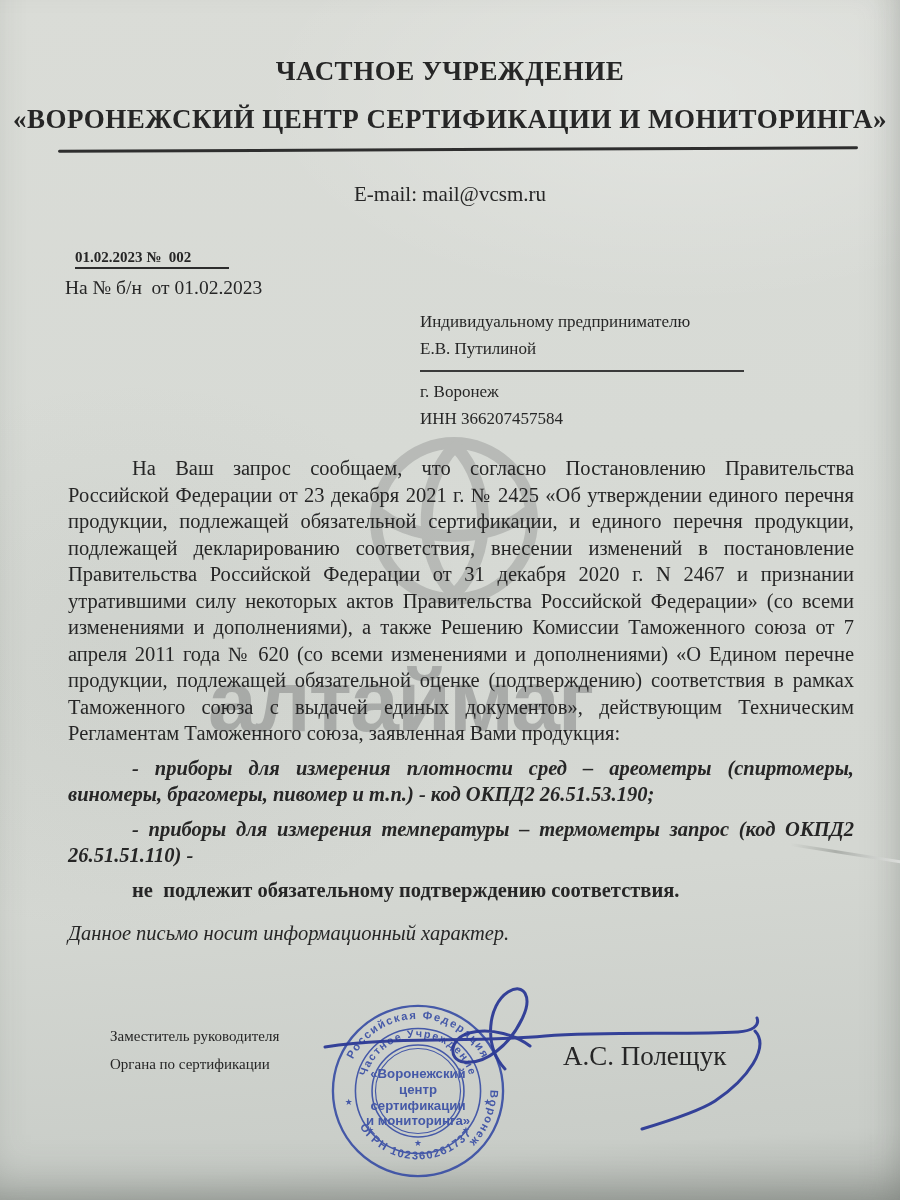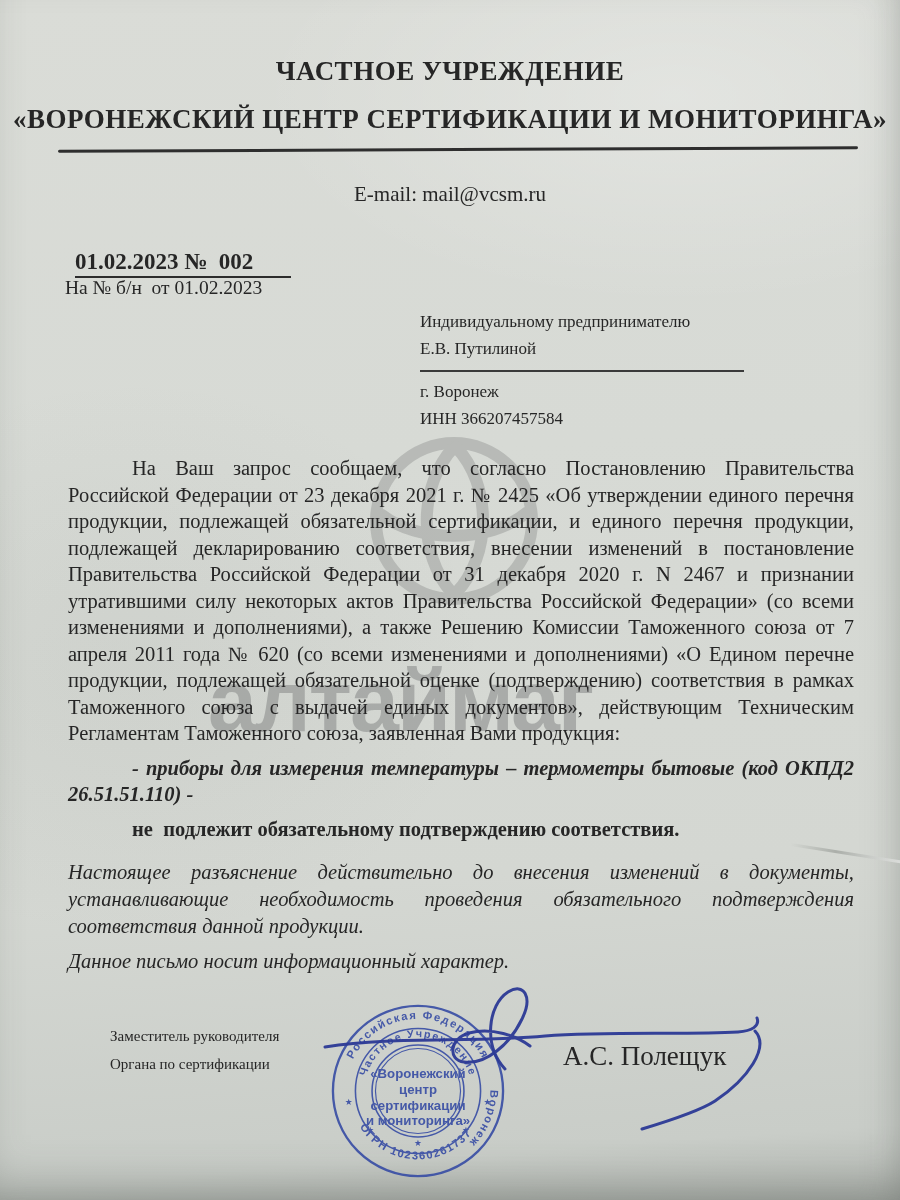--- a/index.html
+++ b/index.html
@@ -14,21 +14,21 @@
     box-shadow:inset 0 -34px 46px -24px rgba(80,86,80,.45), inset -28px 0 40px -30px rgba(95,100,95,.30);
   }
   .abs{position:absolute;}
   .ctr{left:0;width:900px;text-align:center;}
   .pre{white-space:pre-wrap;}
   
   .org{font-weight:bold;font-size:27px;letter-spacing:.5px;z-index:2;}
   .hrule{left:58px;top:148px;width:800px;height:3px;background:#2e2e2e;transform:rotate(-.25deg);border-radius:2px;z-index:2;}
   .addr{font-size:21px;z-index:2;}
   
-  .refout{left:75px;top:249px;font-size:23px;font-weight:bold;border-bottom:2.5px solid #2c2c2c;padding:0 38px 1px 0;z-index:2;}
+  .refout{left:75px;top:249px;font-size:15px;font-weight:bold;border-bottom:2.5px solid #2c2c2c;padding:0 38px 1px 0;z-index:2;}
   .refin{left:65px;top:277px;font-size:19.5px;z-index:2;}
   
   .rcpt{left:420px;top:308px;width:332px;font-size:17px;line-height:27px;z-index:2;}
   .rcpt-line{border-top:2px solid #3a3a3a;width:324px;margin:8px 0 6px 0;}
   
   .bodytext{left:60px;top:447px;width:802px;font-size:20.5px;line-height:26.5px;text-align:justify;z-index:2;}
   .bodytext p{margin:8px;text-indent:64px;}
   .items{margin-top:20px;font-weight:bold;font-style:italic;}
   .concl{font-weight:bold;font-style:normal;text-indent:0;}
   .notes{margin-top:17px;font-style:italic;}
@@ -71,24 +71,24 @@
   <div class="abs rcpt">
     <div>Индивидуальному предпринимателю</div>
     <div>Е.В. Путилиной</div>
     <div class="rcpt-line"></div>
     <div>г. Воронеж</div>
     <div>ИНН 366207457584</div>
   </div>
 
   <div class="abs bodytext">
     <p>На Ваш запрос сообщаем, что согласно Постановлению Правительства Российской Федерации от 23 декабря 2021 г. № 2425 «Об утверждении единого перечня продукции, подлежащей обязательной сертификации, и единого перечня продукции, подлежащей декларированию соответствия, внесении изменений в постановление Правительства Российской Федерации от 31 декабря 2020 г. N 2467 и признании утратившими силу некоторых актов Правительства Российской Федерации» (со всеми изменениями и дополнениями), а также Решению Комиссии Таможенного союза от 7 апреля 2011 года № 620 (со всеми изменениями и дополнениями) «О Едином перечне продукции, подлежащей обязательной оценке (подтверждению) соответствия в рамках Таможенного союза с выдачей единых документов», действующим Техническим Регламентам Таможенного союза, заявленная Вами продукция:</p>
-    <p class="items" style="margin-top:0;">- приборы для измерения температуры – термометры бытовые (код ОКПД2 26.51.51.110) -</p>
+    <p class="items">- приборы для измерения плотности сред – ареометры (спиртомеры, виномеры, брагомеры, пивомер и т.п.) - код ОКПД2  26.51.53.190;</p>
+    <p class="items" style="margin-top:0;">- приборы для измерения температуры – термометры запрос (код ОКПД2 26.51.51.110) -</p>
     <p class="concl pre">не  подлежит обязательному подтверждению соответствия.</p>
     <div class="notes">
-      <p>Настоящее разъяснение действительно до внесения изменений в документы, устанавливающие необходимость проведения обязательного подтверждения соответствия данной продукции.</p>
       <p>Данное письмо носит информационный характер.</p>
     </div>
   </div>
 
   <div class="abs sigtitle">
     <div>Заместитель руководителя</div>
     <div>Органа по сертификации</div>
   </div>
   <div class="abs signame">А.С. Полещук</div>
 

